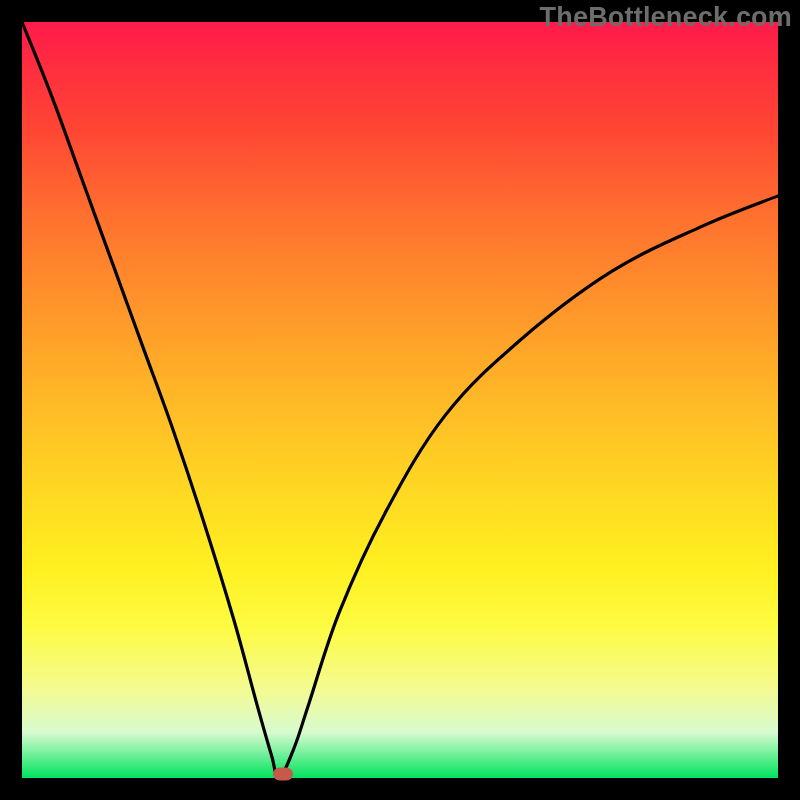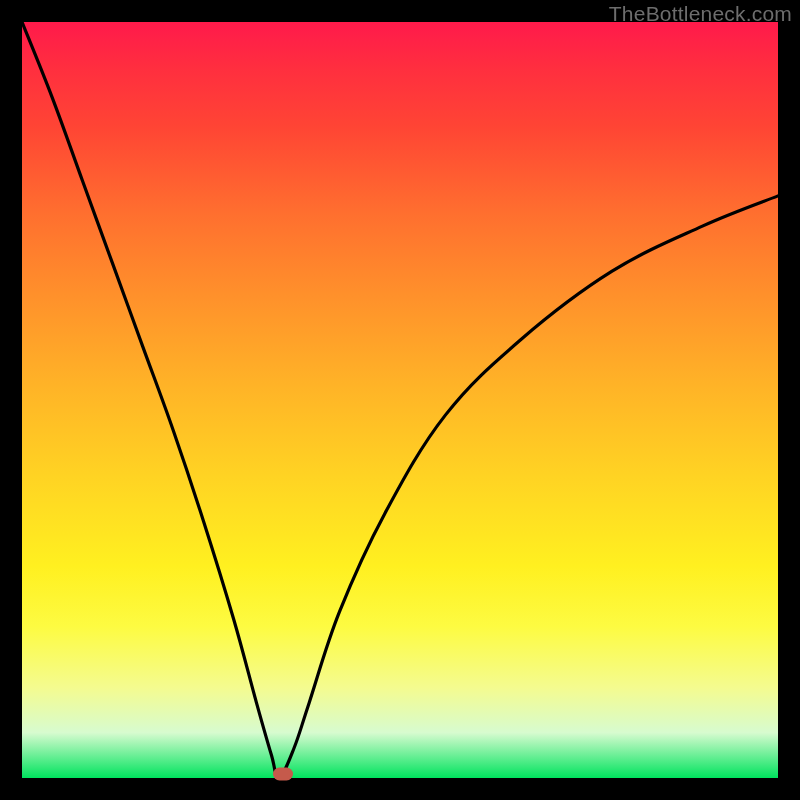--- a/index.html
+++ b/index.html
@@ -30,22 +30,22 @@
       #f4fb8f 88%,
       #d7fbcf 94%,
       #00e35e 100%
     );
   }
   .watermark {
     position: absolute;
     top: 2px;
     right: 8px;
     color: #6d6d6d;
-    font-size: 21px;
-    font-weight: 400;
+    font-size: 27px;
+    font-weight: 700;
     letter-spacing: 0.2px;
     z-index: 5;
   }
   svg.curve {
     position: absolute;
     left: 0; top: 0;
     width: 100%; height: 100%;
     z-index: 2;
   }
   .marker {

